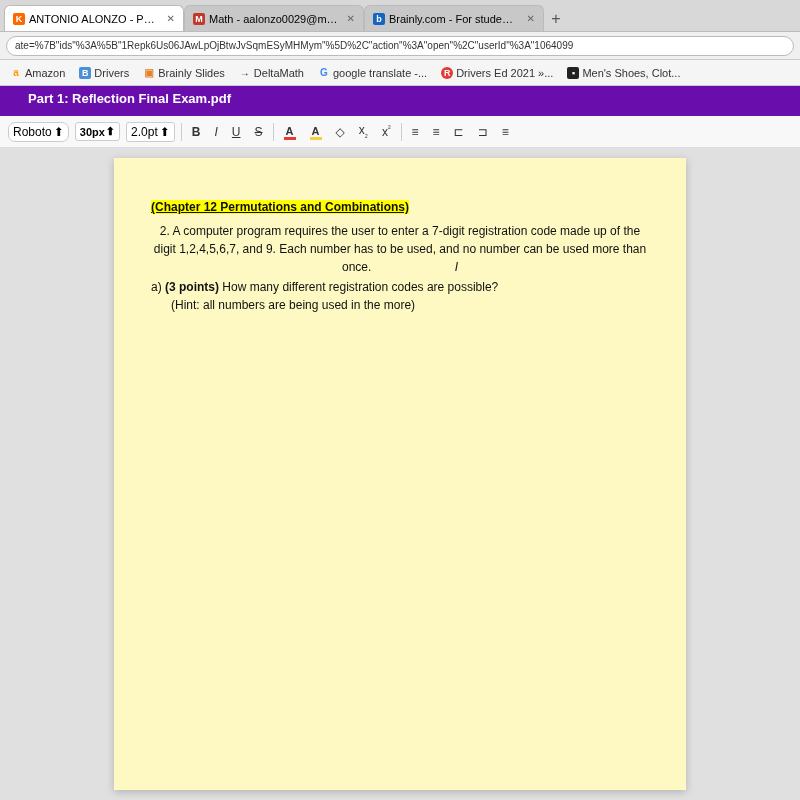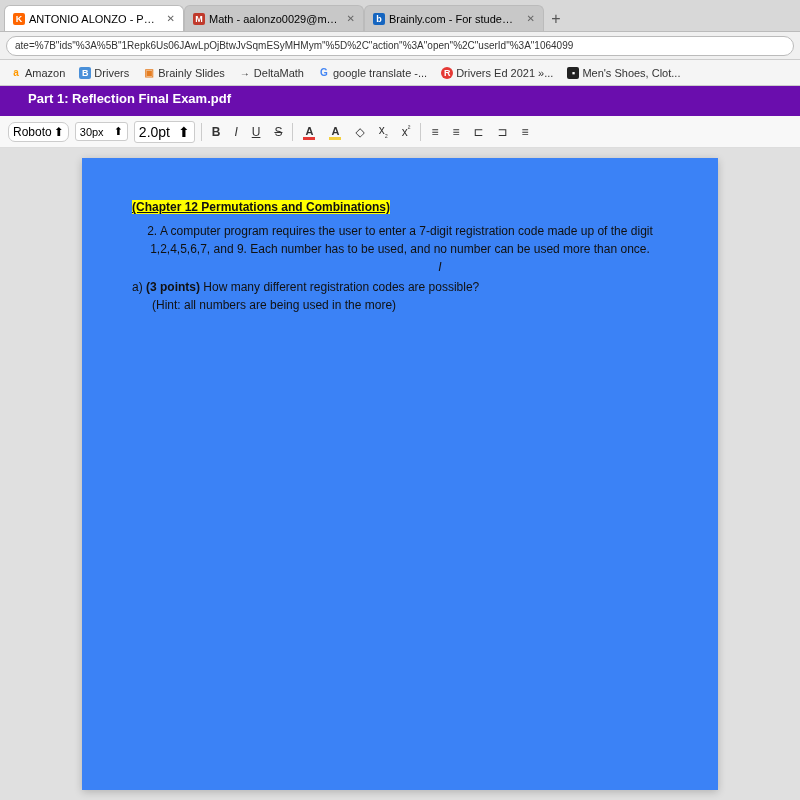--- a/index.html
+++ b/index.html
@@ -181,32 +181,33 @@
     }
 
     .size-selector {
       border: 1px solid #ccc;
       background: white;
       padding: 2px 4px;
       font-size: 11px;
       border-radius: 3px;
       display: flex;
       align-items: center;
-      gap: 10px;
+      gap: 1px;
+      font-weight: bold;
     }
 
     .line-height-selector {
       border: 1px solid #ccc;
       background: white;
       padding: 2px 4px;
-      font-size: 14px;
+      font-size: 12px;
       border-radius: 3px;
       display: flex;
       align-items: flex-end;
-      gap: 8px;
+      gap: 2px;
     }
 
     .toolbar-btn {
       padding: 2px 4px;
       font-size: 12px;
       background: none;
       border: none;
       cursor: pointer;
       color: #333;
       border-radius: 2px;
@@ -221,24 +222,24 @@
     .doc-content {
       flex: 1;
       background: #e0e0e0;
       padding: 10px;
       overflow-y: auto;
       display: flex;
       justify-content: center;
     }
 
     .doc-page {
-      background: #3b82f6;
-      width: 636px;
+      background: #fef9c3;
+      width: 572px;
       min-height: 600px;
-      padding: 40px 50px;
+      padding: 40px 37px;
       box-shadow: 0 2px 8px rgba(0,0,0,0.2);
       font-size: 12px;
       color: #111;
       line-height: 1.5;
     }
 
     .chapter-heading {
       background: yellow;
       font-weight: bold;
       display: inline;

